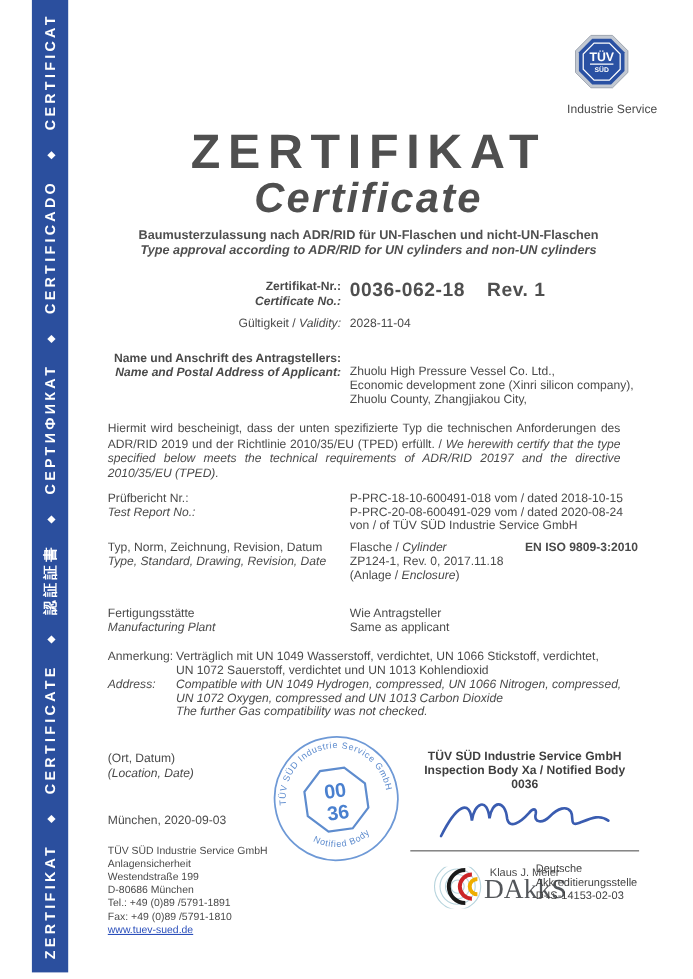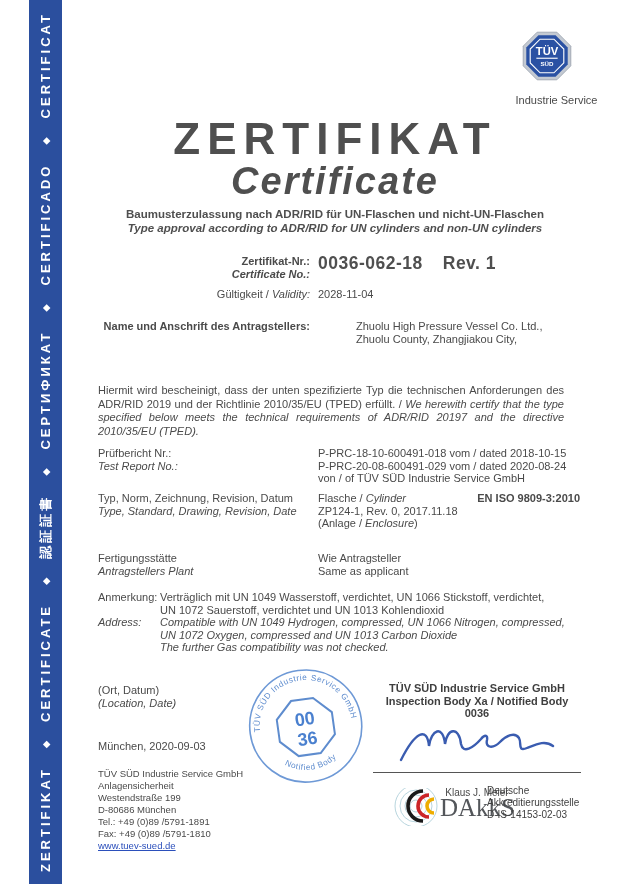--- a/index.html
+++ b/index.html
@@ -112,23 +112,25 @@
     <span>0036-062-18</span><span class="rev">Rev. 1</span>
   </div>
 
   <div class="lbl-right t" style="top:288px;">
     <span>Gültigkeit / </span><span class="it">Validity:</span>
   </div>
   <div class="val t" style="top:288px;">2028-11-04</div>
 
   <div class="lbl-right t b" style="top:320px;">
     <div>Name und Anschrift des Antragstellers:</div>
-  </div>
-  <div class="val t" style="top:320px;margin-left:38px;">
+    <div class="it">Name and Postal Address of Applicant:</div>
+  </div>
+  <div class="val t" style="top:332px;">
     <div>Zhuolu High Pressure Vessel Co. Ltd.,</div>
+    <div>Economic development zone (Xinri silicon company),</div>
     <div>Zhuolu County, Zhangjiakou City,</div>
   </div>
 
   <div class="statement">
     <span>Hiermit wird bescheinigt, dass der unten spezifizierte Typ die technischen Anforderungen des ADR/RID 2019 und der Richtlinie 2010/35/EU (TPED) erfüllt. / </span><span class="it">We herewith certify that the type specified below meets the technical requirements of ADR/RID 20197 and the directive 2010/35/EU (TPED).</span>
   </div>
 
   <div class="lbl-left t" style="top:447px;">
     <div>Prüfbericht Nr.:</div>
     <div class="it">Test Report No.:</div>
@@ -147,21 +149,21 @@
     <div class="type-line1">
       <span><span>Flasche / </span><span class="it">Cylinder</span></span>
       <span class="b">EN ISO 9809-3:2010</span>
     </div>
     <div>ZP124-1, Rev. 0, 2017.11.18</div>
     <div><span>(Anlage / </span><span class="it">Enclosure</span><span>)</span></div>
   </div>
 
   <div class="lbl-left t" style="top:552px;">
     <div>Fertigungsstätte</div>
-    <div class="it">Antragstellers Plant</div>
+    <div class="it">Manufacturing Plant</div>
   </div>
   <div class="val t" style="top:552px;">
     <div>Wie Antragsteller</div>
     <div>Same as applicant</div>
   </div>
 
   <div class="remark t">
     <div class="remark-row">
       <div class="remark-label">Anmerkung:</div>
       <div class="remark-body">

